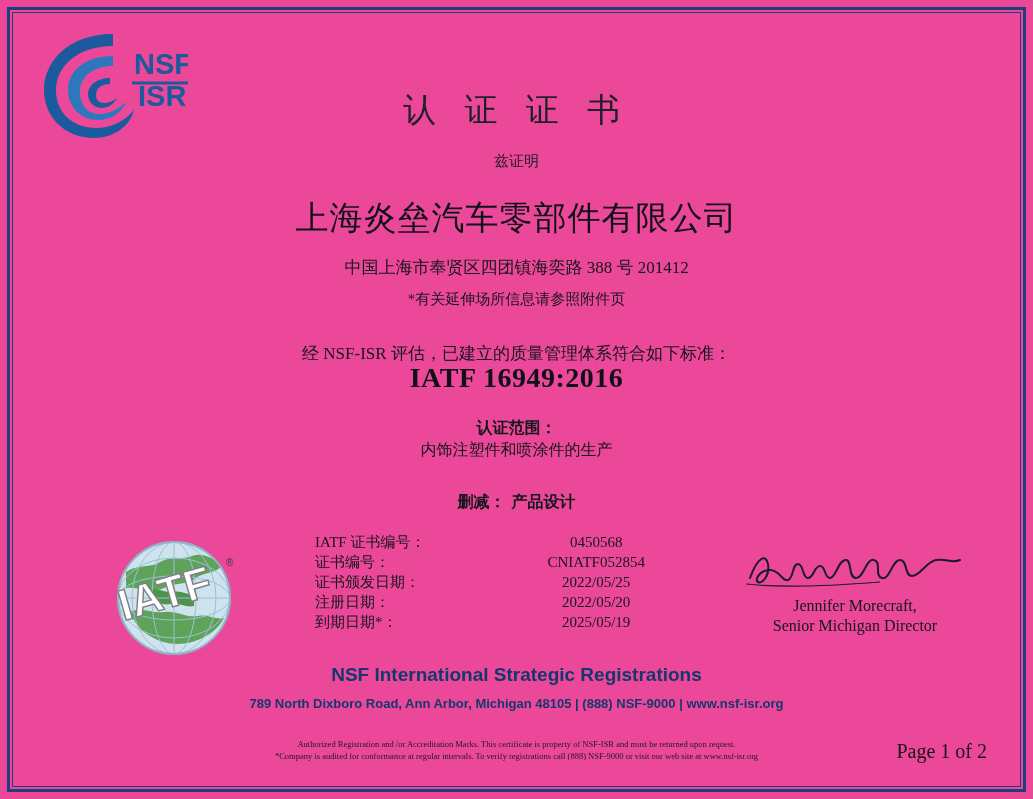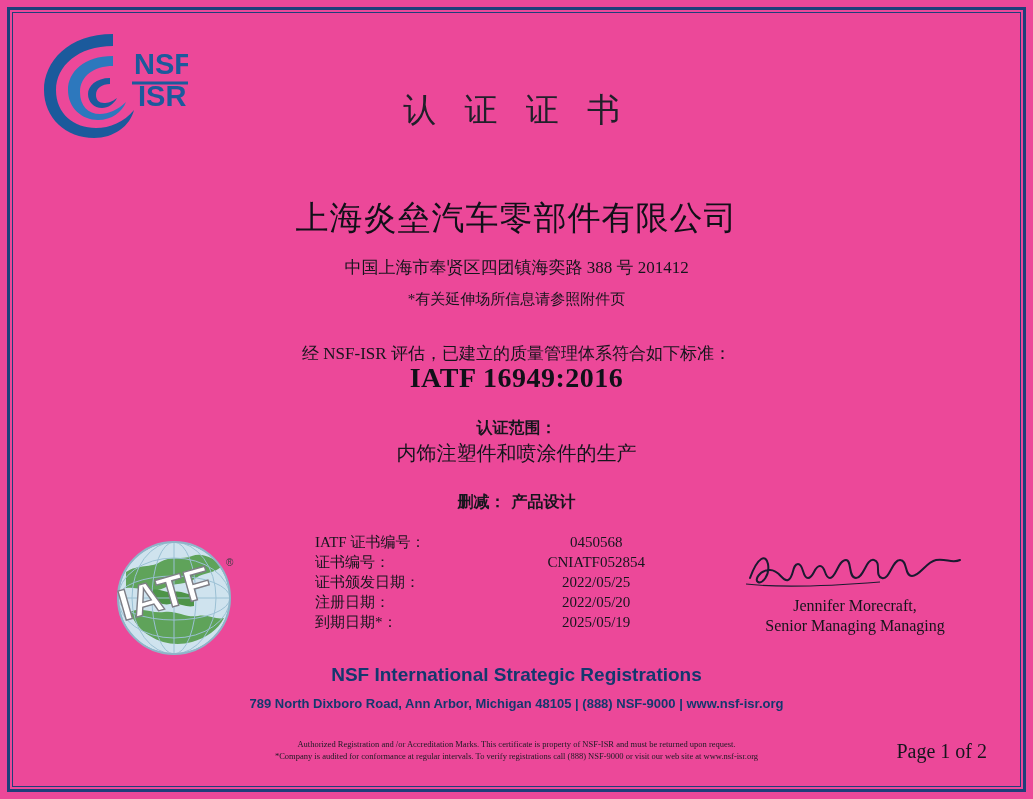--- a/index.html
+++ b/index.html
@@ -121,21 +121,21 @@
     letter-spacing: 0.5px;
   }
   .t-scope-label {
     top: 418px;
     font-size: 16px;
     font-weight: bold;
     color: #15151c;
   }
   .t-scope-value {
     top: 440px;
-    font-size: 20px;
+    font-size: 16px;
     color: #15151c;
   }
   .t-exclusion {
     top: 492px;
     font-size: 16px;
     color: #15151c;
   }
   .t-exclusion b {
     font-weight: bold;
   }
@@ -289,20 +289,21 @@
       <g transform="rotate(-16 66 66)">
         <text x="10" y="78" font-family="Liberation Sans, sans-serif" font-size="44" font-weight="bold" fill="#ffffff" stroke="#7e7e86" stroke-width="1.4">IATF</text>
       </g>
       <text x="118" y="38" font-family="Liberation Sans, sans-serif" font-size="10" fill="#3b3b42">®</text>
     </svg>
   </div>
 
   <div class="content">
     <div class="cert-title">认 证 证 书</div>
 
+    <div class="line-center t-this-certifies">兹证明</div>
 
     <div class="line-center t-company">上海炎垒汽车零部件有限公司</div>
 
     <div class="line-center t-address">中国上海市奉贤区四团镇海奕路 388 号 201412</div>
 
     <div class="line-center t-note">*有关延伸场所信息请参照附件页</div>
 
     <div class="line-center t-assessed">经 NSF-ISR 评估，已建立的质量管理体系符合如下标准：</div>
 
     <div class="line-center t-standard">IATF 16949:2016</div>
@@ -347,21 +348,21 @@
           <path d="M10 30 C18 8 26 6 28 16 C30 28 22 36 18 34 C14 32 20 22 30 22
                    C40 22 42 34 48 32 C54 30 52 16 58 16 C64 16 62 30 68 30
                    C74 30 74 18 80 18 C86 18 84 30 90 30 C96 30 98 12 106 12
                    C112 12 108 30 116 30 C124 30 126 10 134 12 C142 14 134 28 142 30
                    C150 32 152 12 160 12 C168 12 164 28 172 28 C180 28 186 14 196 12
                    C206 10 212 16 220 12" fill="none" stroke="#1a1a30" stroke-width="2" stroke-linecap="round"></path>
           <path d="M6 36 C40 40 90 38 140 34" fill="none" stroke="#1a1a30" stroke-width="1.2"></path>
         </svg>
       </div>
       <div class="sig-name">Jennifer Morecraft,</div>
-      <div class="sig-title">Senior Managing Managing</div>
+      <div class="sig-title">Senior Michigan Director</div>
     </div>
 
     <div class="footer-org">NSF International Strategic Registrations</div>
     <div class="footer-addr">789 North Dixboro Road, Ann Arbor, Michigan 48105 | (888) NSF-9000 | www.nsf-isr.org</div>
 
     <div class="footer-fine">
       <div>Authorized Registration and /or Accreditation Marks. This certificate is property of NSF-ISR and must be returned upon request.</div>
       <div>*Company is audited for conformance at regular intervals. To verify registrations call (888) NSF-9000 or visit our web site at www.nsf-isr.org</div>
     </div>
 

